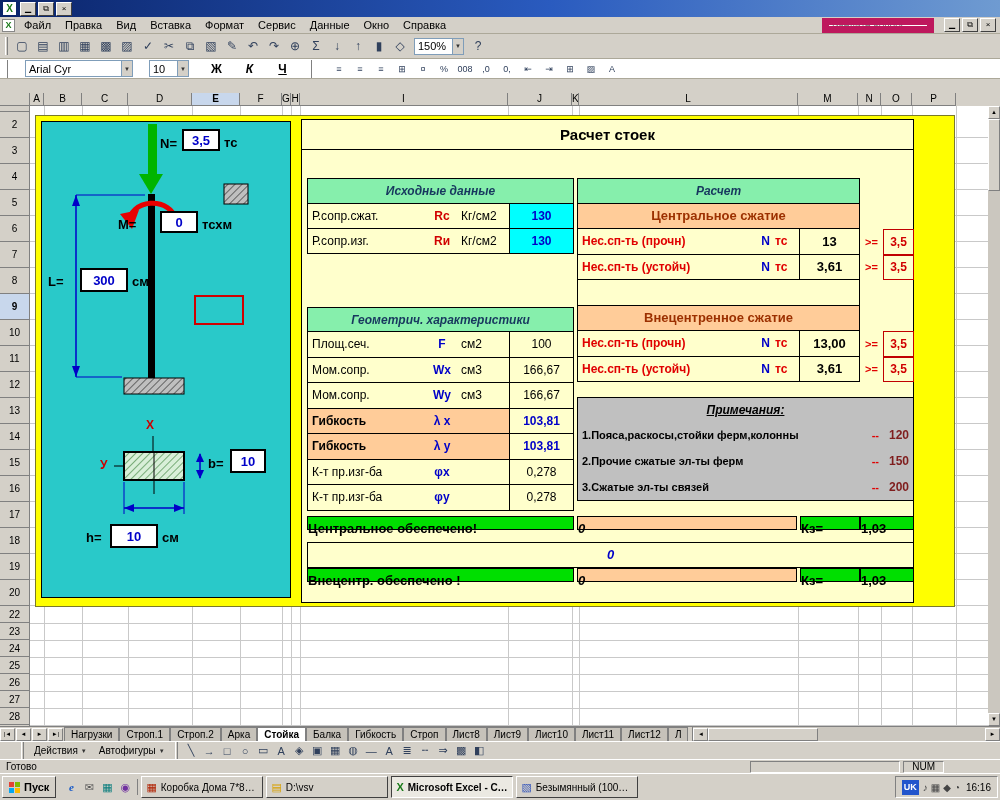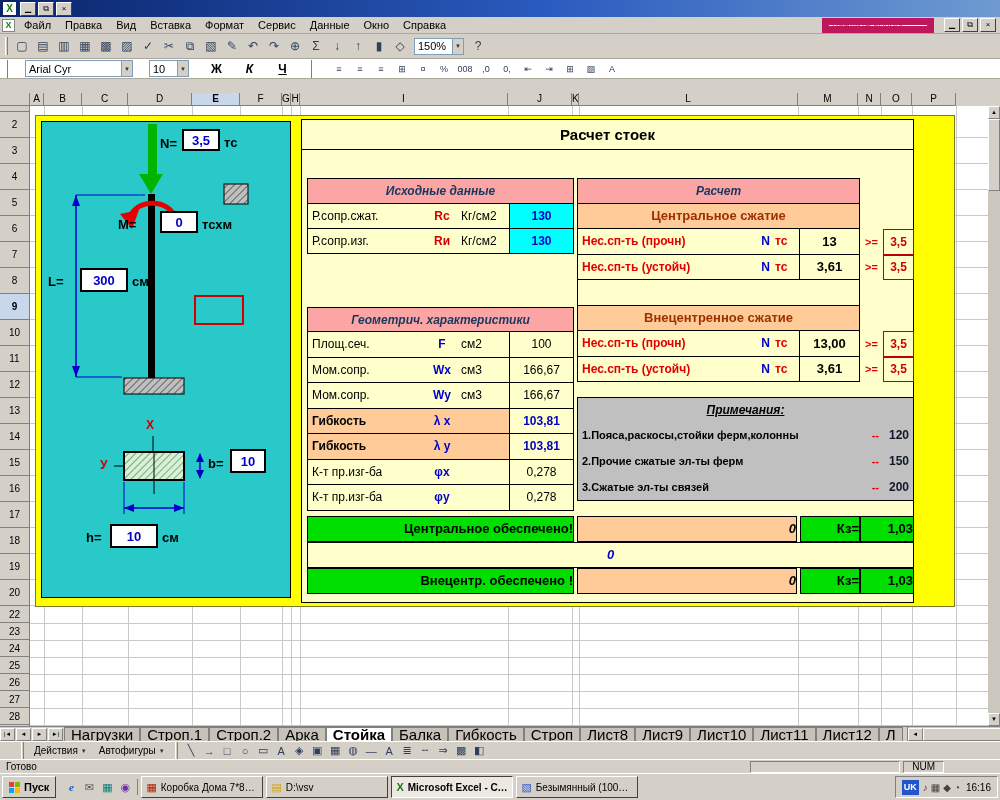--- a/index.html
+++ b/index.html
@@ -75,21 +75,21 @@
 
 #cyan{position:absolute;left:5px;top:5px;width:250px;height:477px;background:#29C9C9;border:1px solid #000;}
 #cyan svg{position:absolute;left:0;top:0;}
 .ovl{position:absolute;font-weight:bold;font-size:13px;color:#000;white-space:nowrap;}
 .ovl.axis{color:#CC0000;font-size:12px;}
 .vbox{position:absolute;background:#fff;border:2px solid #000;color:#0000C8;font-weight:bold;font-size:13px;display:flex;align-items:center;justify-content:center;}
 
 
 #calc{position:absolute;left:265px;top:3px;width:613px;height:484px;background:#FFFFCC;border:1px solid #000;}
 .c-title{position:absolute;left:0;top:0;width:100%;height:30px;border-bottom:1px solid #000;text-align:center;line-height:30px;font-weight:bold;font-size:15px;}
-.sec-hdr{height:26px;background:#fca5a5;border:1px solid #000;color:#17375E;font-weight:bold;font-style:italic;font-size:12px;text-align:center;line-height:24px;}
+.sec-hdr{height:26px;background:#86efac;border:1px solid #000;color:#17375E;font-weight:bold;font-style:italic;font-size:12px;text-align:center;line-height:24px;}
 .lt1{position:absolute;left:5px;top:58px;width:267px;}
 .lt2{position:absolute;left:5px;top:187px;width:267px;}
 .lt2 .sec-hdr{height:25px;}
 .in-row,.g-row{display:flex;height:25px;}
 .g-row{height:25.5px;}
 .in-row .lbl,.g-row .lbl{width:203px;border:1px solid #000;border-top:none;display:flex;align-items:center;padding:0 4px;font-size:12px;}
 .in-row .val,.g-row .val{width:64px;border:1px solid #000;border-top:none;border-left:none;display:flex;align-items:center;justify-content:center;font-size:12px;}
 .in-row .val{background:#00FFFF;color:#0000C8;font-weight:bold;}
 .nm{flex:1;}
 .sym{width:34px;text-align:center;font-weight:bold;}
@@ -108,42 +108,42 @@
 .cap-row .lbl .u{width:20px;}
 .cap-row .val{width:60px;border:1px solid #000;border-top:none;border-left:none;display:flex;align-items:center;justify-content:center;font-weight:bold;font-size:13px;}
 .cap-row .cmp{width:23px;color:#E00000;font-weight:bold;font-size:11px;display:flex;align-items:center;justify-content:center;}
 .cap-row .lim{width:31px;border:1px solid #C00000;color:#D00000;font-weight:bold;font-size:12px;display:flex;align-items:center;justify-content:center;}
 .empty-row{width:283px;height:26px;border:1px solid #000;border-top:none;}
 .notes{position:absolute;left:275px;top:277px;width:337px;background:#C0C0C0;border:1px solid #000;}
 .n-hdr{height:24px;text-align:center;font-weight:bold;font-style:italic;text-decoration:underline;font-size:12px;line-height:24px;}
 .n-row{display:flex;align-items:center;height:26px;padding:0 4px;font-size:11px;font-weight:bold;}
 .n-txt{flex:1;}
 .n-dash{color:#E00000;margin-right:4px;}
-.n-val{color:#0f172a;font-size:12px;width:26px;text-align:right;}
+.n-val{color:#7f1d1d;font-size:12px;width:26px;text-align:right;}
 .res{position:absolute;left:0;width:100%;height:26px;}
 .resA{top:396px;}
 .resC{top:448px;}
-.res>div{position:absolute;height:26px;border:1px solid #000;font-weight:bold;font-size:13px;text-align:right;line-height:24px;}
+.res>div{position:absolute;height:14px;border:1px solid #000;font-weight:bold;font-size:13px;text-align:left;line-height:24px;}
 .res .res-lbl{left:5px;width:267px;background:#00DF00;}
 .res .res-val{left:275px;width:220px;background:#FFCC99;font-style:italic;}
 .res .res-kzl{left:498px;width:60px;background:#00DF00;}
 .res .res-kzv{left:558px;width:54px;background:#00DF00;}
 .res-mid{position:absolute;left:5px;top:422px;width:607px;height:26px;border:1px solid #000;background:#FFFFCC;color:#0000C8;font-weight:bold;font-style:italic;font-size:13px;text-align:center;line-height:24px;}
 
 
 #vscroll{position:absolute;left:988px;top:0;width:12px;height:620px;background:#CBC7BF;z-index:4;}
 .vbtn{display:block;width:12px;height:13px;background:#D4D0C8;border:1px solid;border-color:#fff #808080 #808080 #fff;font-size:6px;text-align:center;line-height:11px;}
 .vbtn.dn{position:absolute;bottom:0;left:0;}
 .vthumb{position:absolute;left:0;top:13px;width:12px;height:72px;background:#D4D0C8;border:1px solid;border-color:#fff #808080 #808080 #fff;}
 
 
 #tabsbar{top:726px;height:15px;background:#D4D0C8;display:flex;align-items:center;border-top:1px solid #808080;}
 .tnav{width:15px;height:13px;background:#D4D0C8;border:1px solid;border-color:#fff #808080 #808080 #fff;font-size:6px;text-align:center;line-height:11px;margin-right:1px;flex:none;}
 #tabs{display:flex;height:15px;}
-.tab{padding:0 6px;font-size:15px;background:#C6C2BA;border:1px solid #808080;height:15px;line-height:13px;white-space:nowrap;flex:none;}
+.tab{padding:0 6px;font-size:10px;background:#C6C2BA;border:1px solid #808080;height:15px;line-height:13px;white-space:nowrap;flex:none;}
 .tab.active{background:#fff;font-weight:bold;}
 #hscroll{flex:1;height:15px;display:flex;align-items:center;margin-left:4px;background:#CBC7BF;border-left:1px solid #808080;}
 .sbtn{width:15px;height:13px;background:#D4D0C8;border:1px solid;border-color:#fff #808080 #808080 #fff;font-size:6px;text-align:center;line-height:11px;flex:none;}
 .hthumb{width:110px;height:13px;background:#D4D0C8;border:1px solid;border-color:#fff #808080 #808080 #fff;flex:none;}
 .htrack{flex:1;}
 
 
 #drawbar{top:741px;height:18px;background:#D4D0C8;display:flex;align-items:center;gap:2px;padding-left:18px;border-top:1px solid #fff;}
 .dbtn{height:16px;padding:0 5px;font-size:10px;display:inline-flex;align-items:center;gap:3px;flex:none;}
 .dbtn .dd{font-size:6px;color:#333;}

